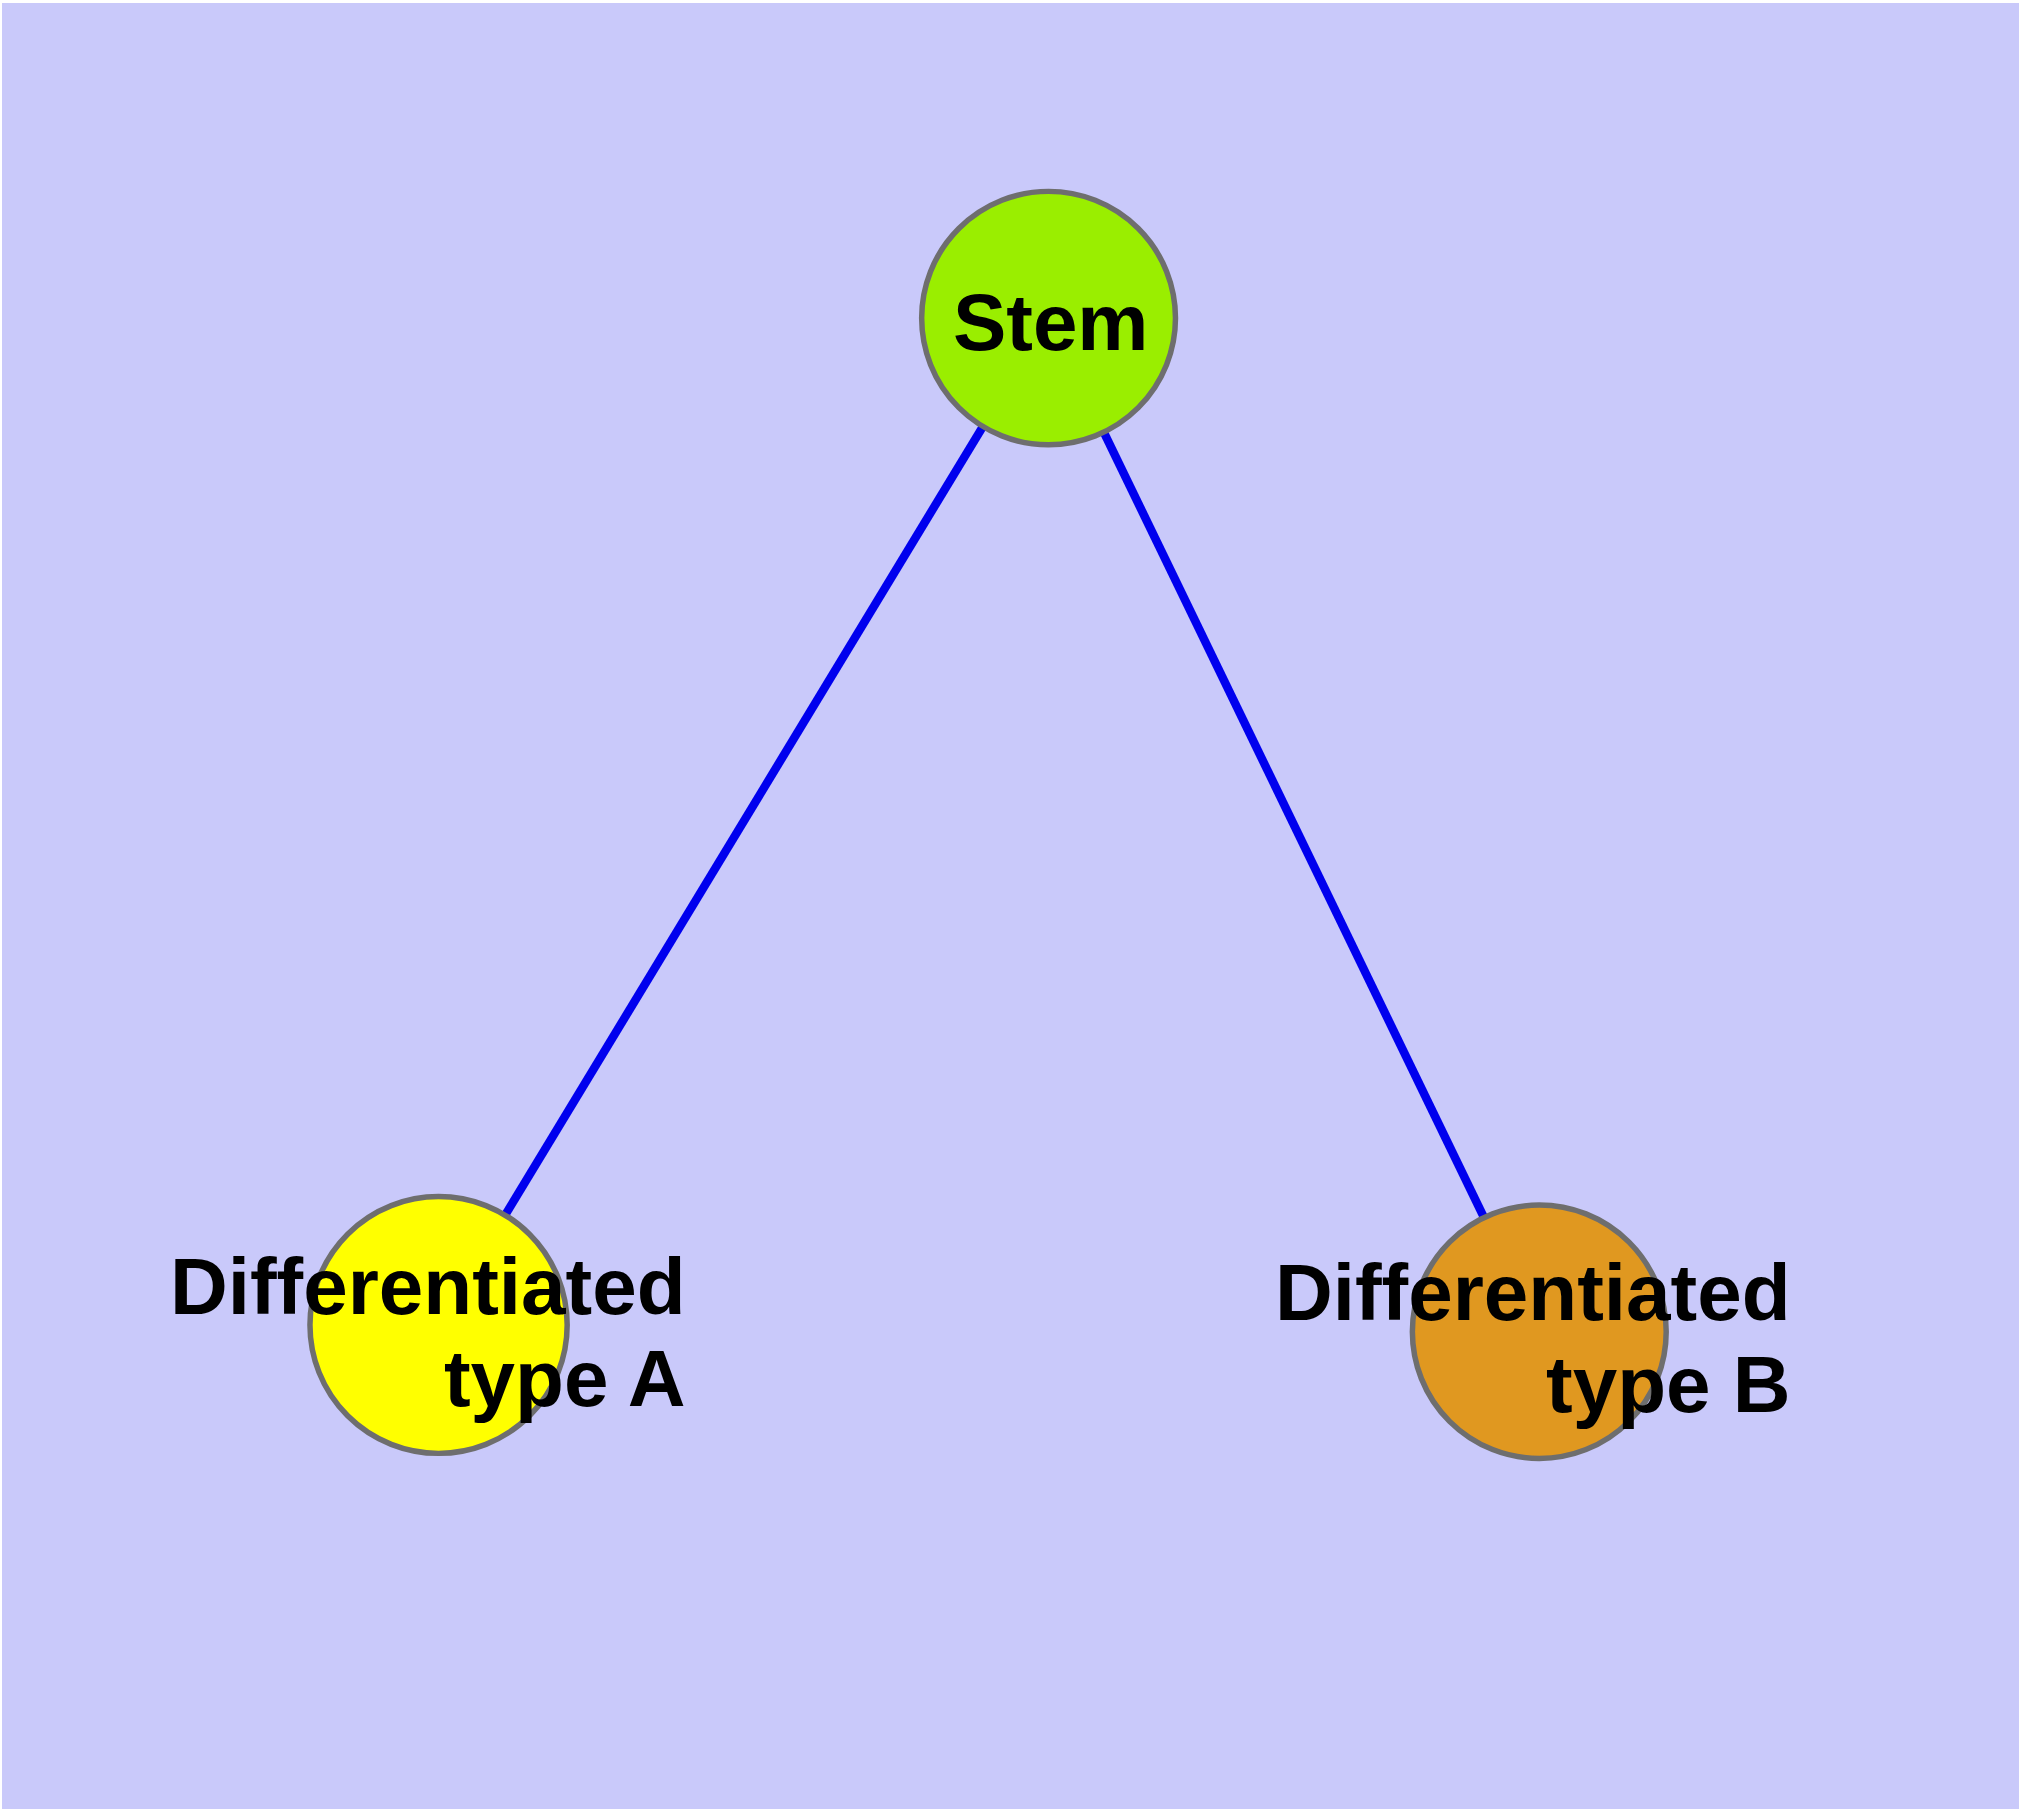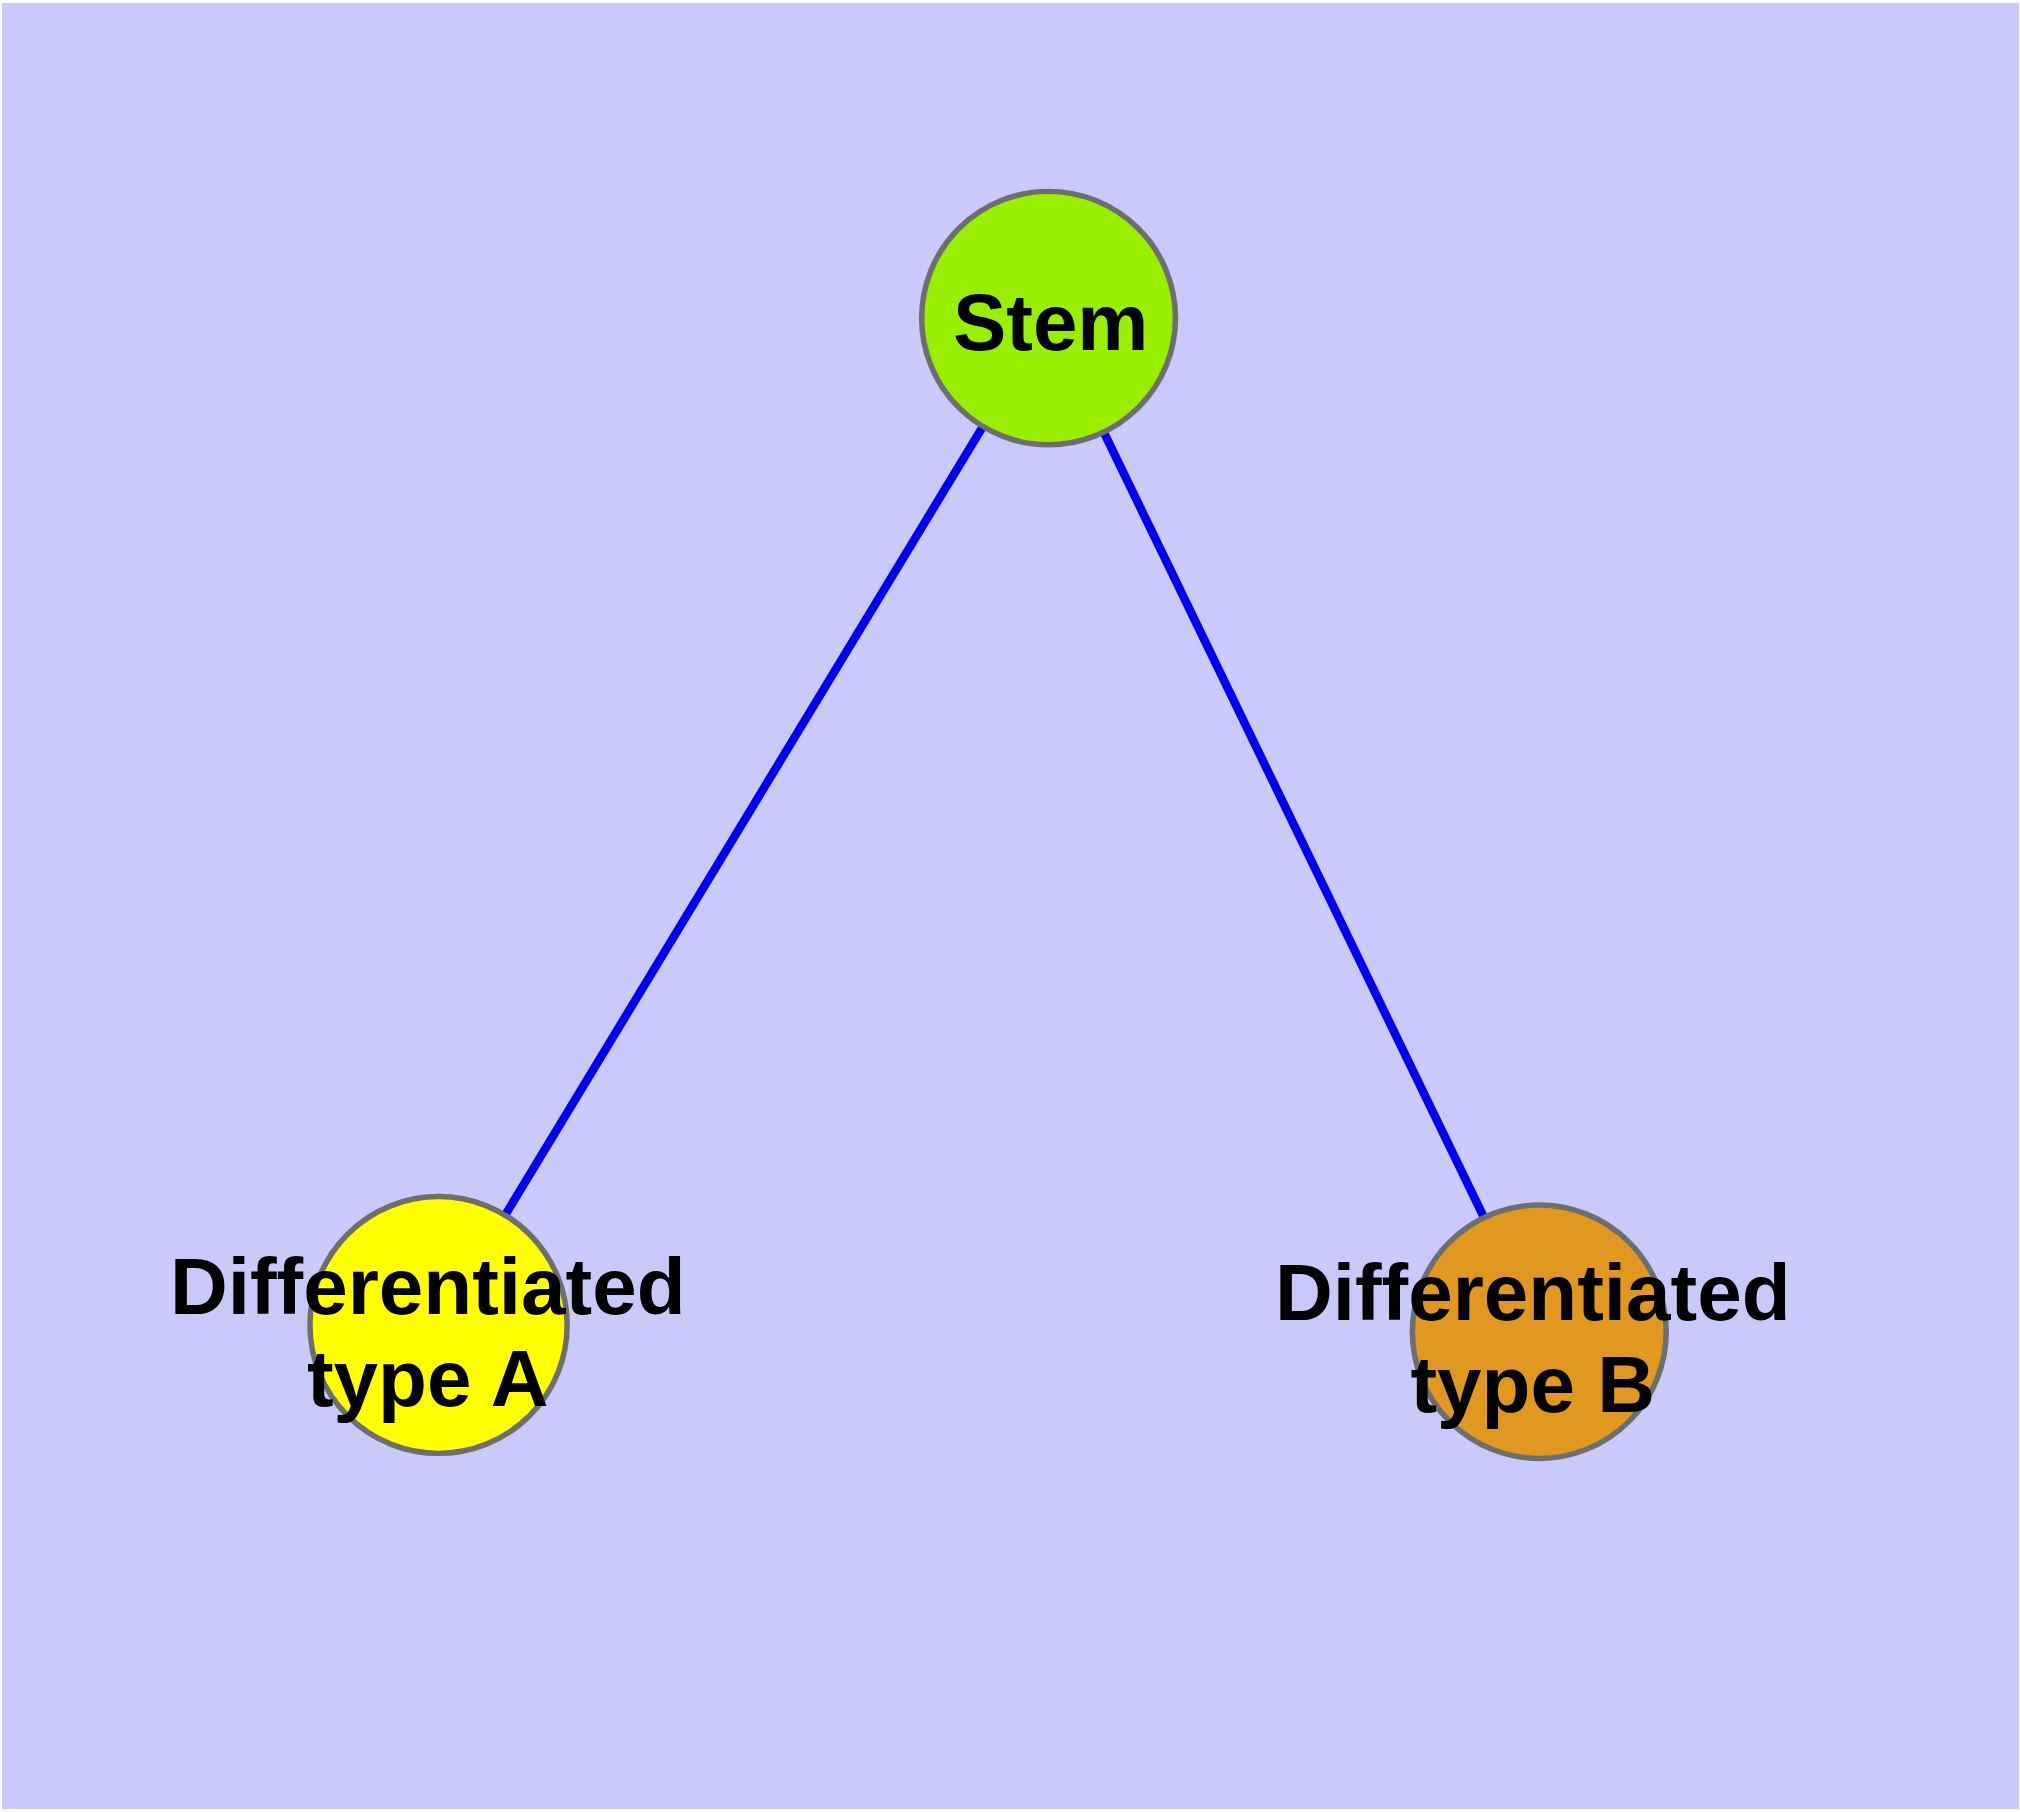--- a/index.html
+++ b/index.html
@@ -36,21 +36,21 @@
     stroke: #6e6e6e;          
     stroke-width: 6.5;
   }
   .node-label {
     position: absolute;
     transform: translate(-50%, -50%);
     color: #000000;           
     font-size: 80px;
     line-height: 1.16;
     font-weight: bold;
-    text-align: center;
+    text-align: right;
     white-space: pre-line;
     letter-spacing: 0;
   }
   #label-stem { left: 1049px; top: 320px; }
   #label-a    { left: 426px;  top: 1331px; }
   #label-b    { left: 1531px; top: 1337px; }
 </style>
 </head>
 <body>
 

